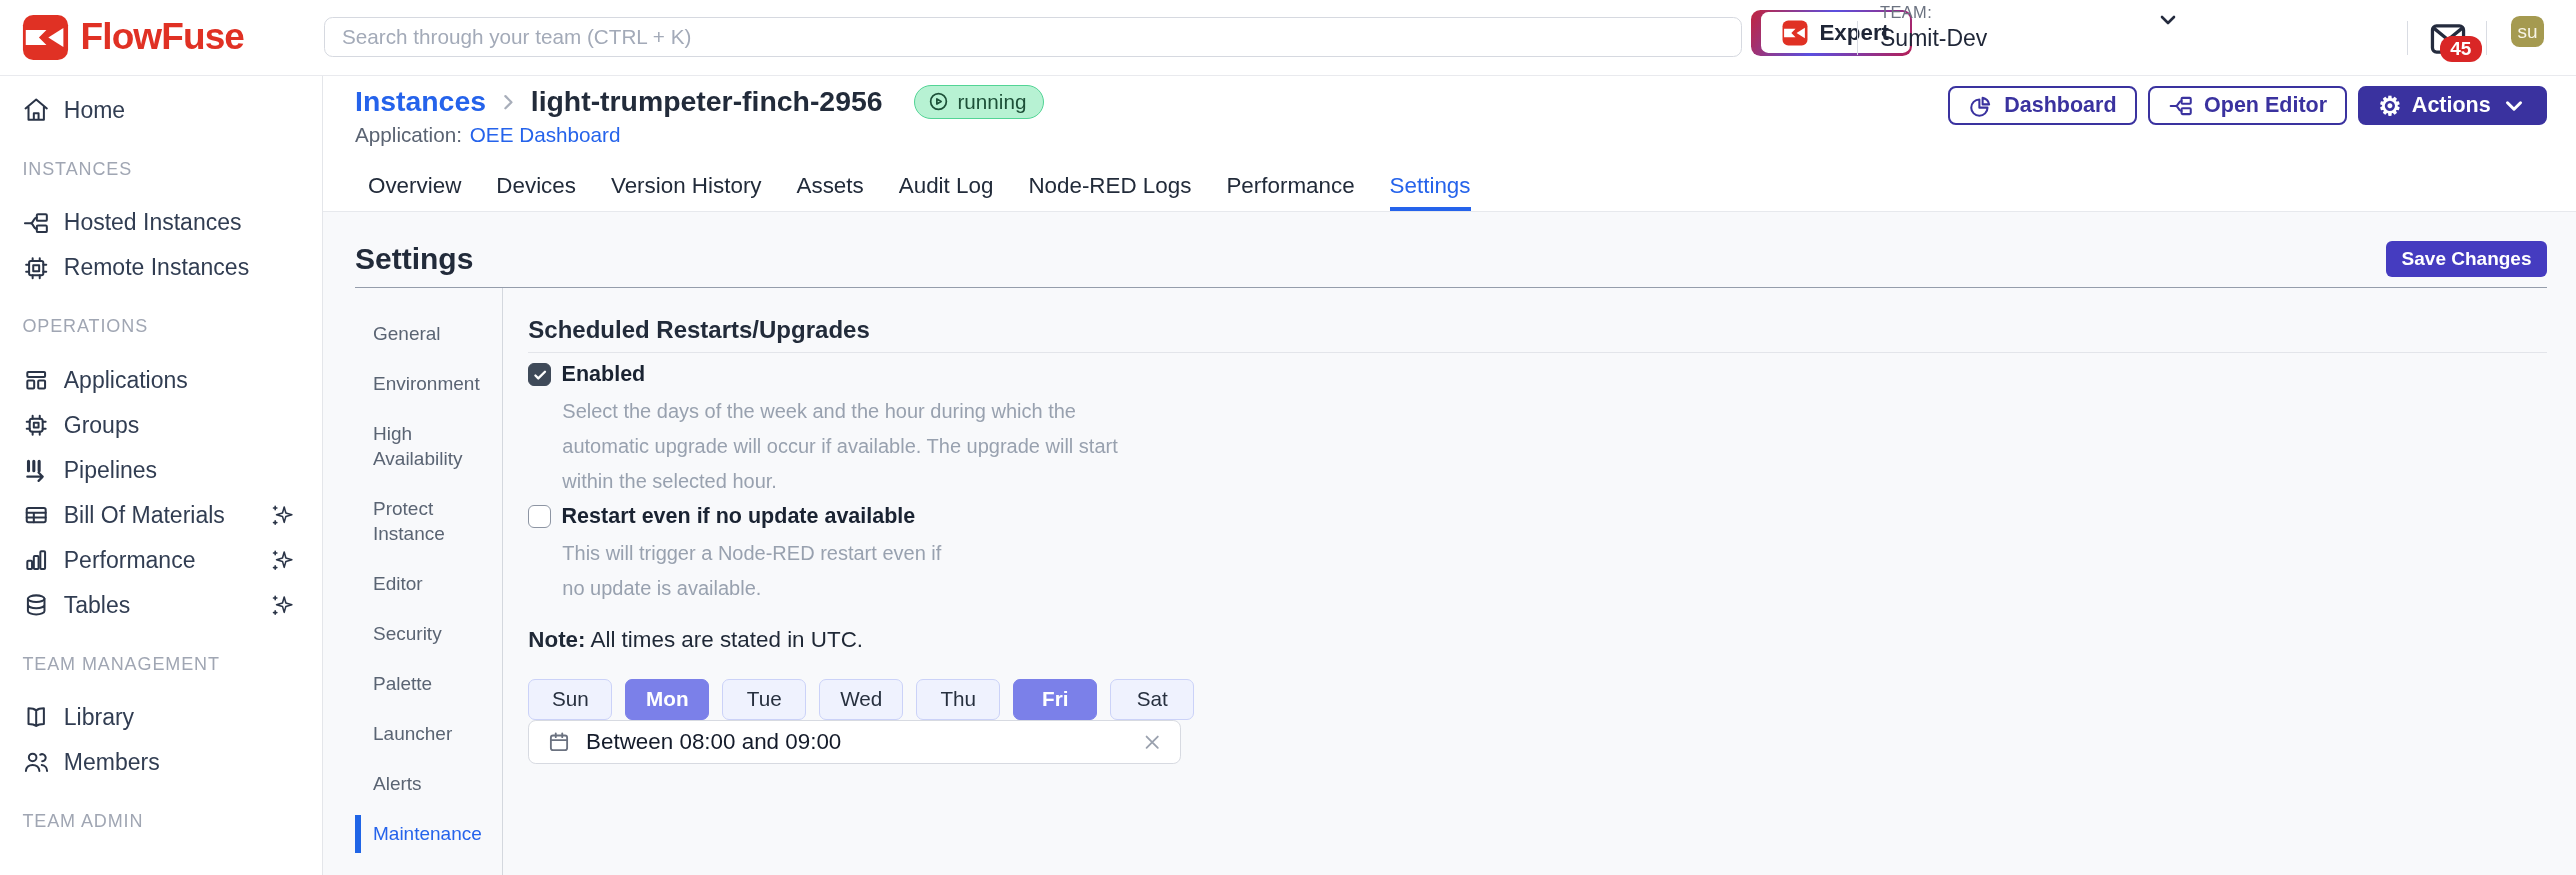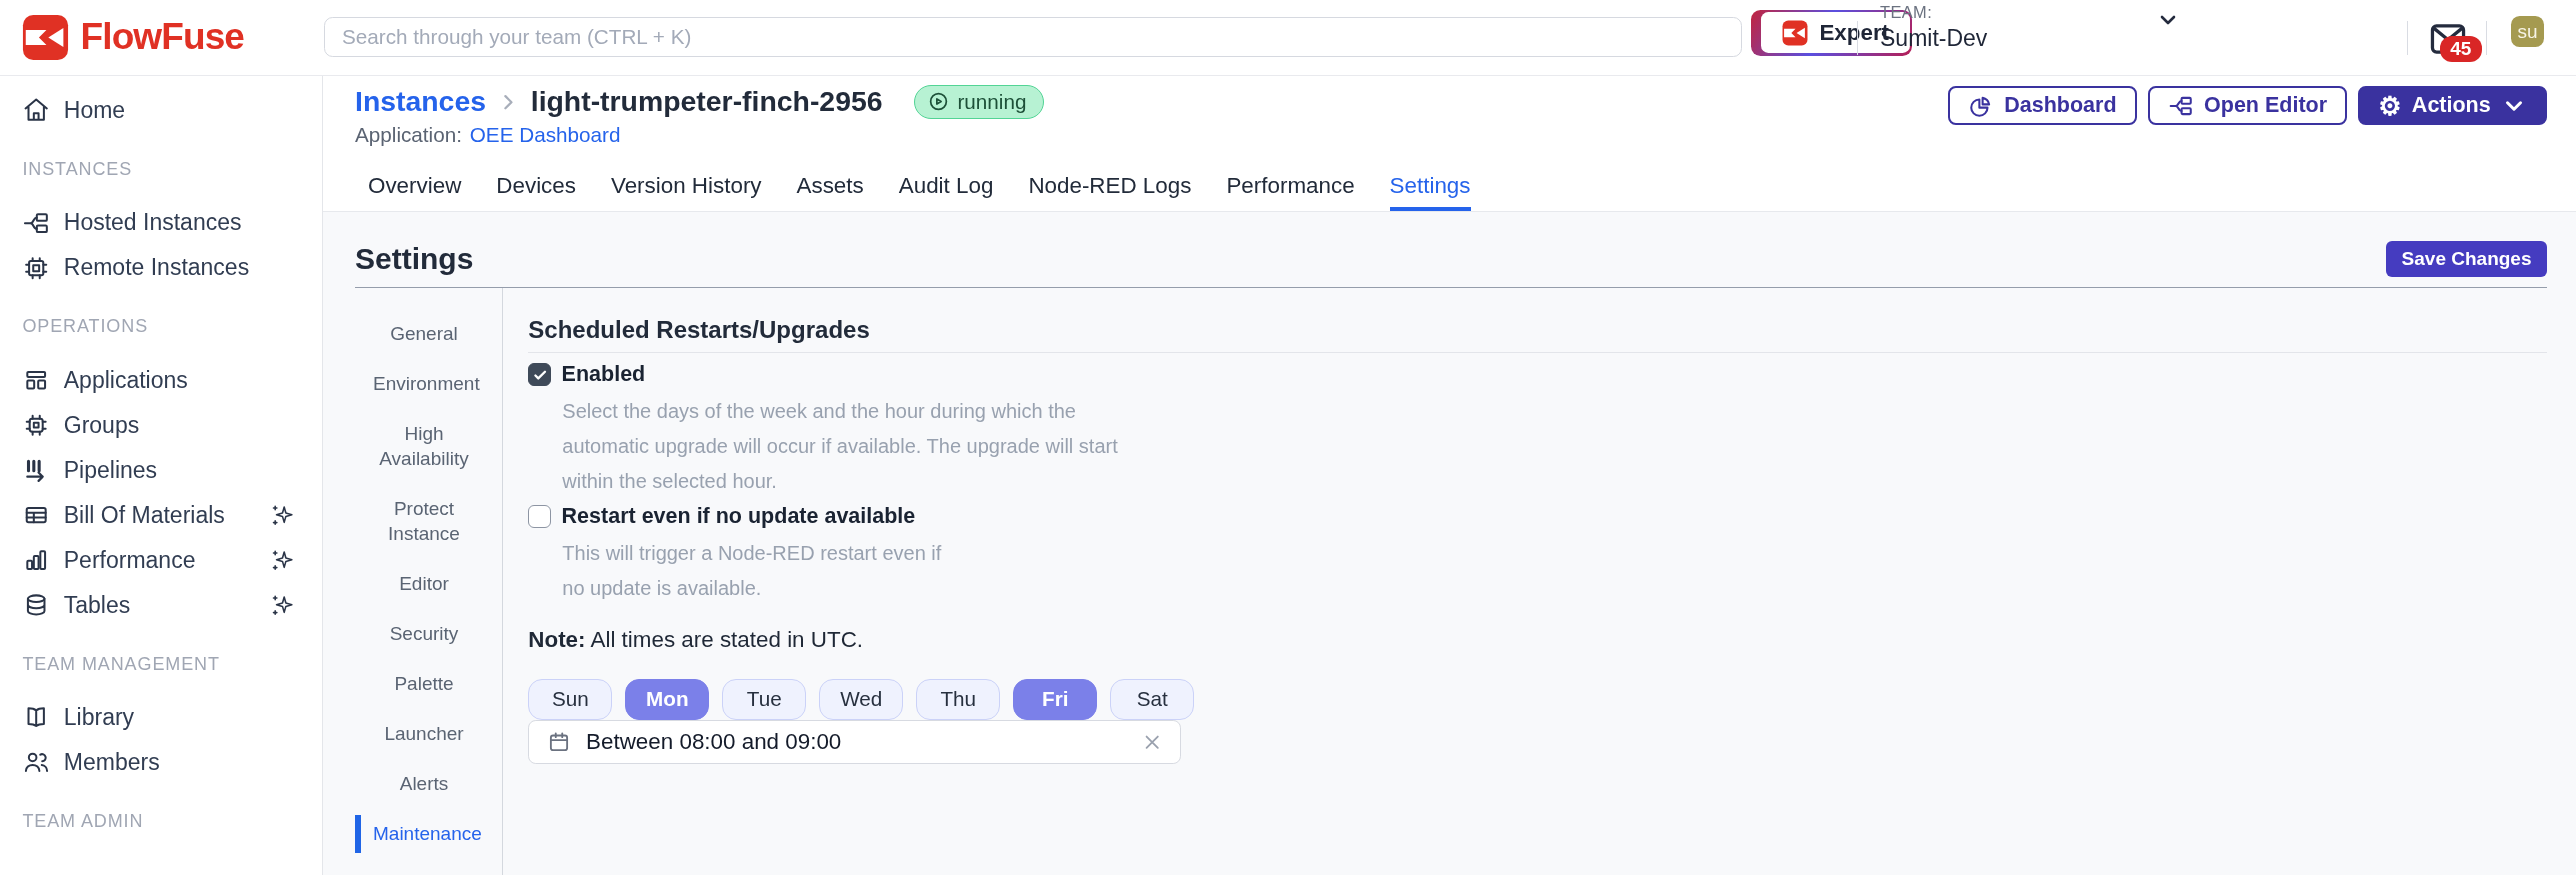--- a/index.html
+++ b/index.html
@@ -56,39 +56,39 @@
   .tab.active { color:#2563EB; border-bottom:4.3px solid #2563EB; padding-bottom:7.8px; }
 
   
   .content { height:663px; background:#F8F9FB; padding:0 29px 0 32px; }
   .settings-row { display:flex; justify-content:space-between; align-items:center; padding-top:29px; }
   .settings-title { font-size:30px; font-weight:700; color:#222B3A; }
   .btn-save { background:#453CC0; color:#fff; font-size:19px; font-weight:700; padding:6.9px 15.5px; border-radius:6px; border:none; cursor:pointer; font-family:"Liberation Sans",sans-serif; }
   .settings-hr { margin-top:10.3px; border-top:1.3px solid #959DAB; }
   .settings-body { display:flex; }
   .snav { width:147px; padding-top:33px; padding-left:18px; flex:none; }
-  .snav-item { position:relative; font-size:19px; color:#5A6473; line-height:25px; margin-bottom:25px; width:102px; cursor:pointer;text-align:center; }
+  .snav-item { position:relative; font-size:19px; color:#5A6473; line-height:25px; margin-bottom:25px; width:102px; cursor:pointer; }
   .snav-item.active { color:#2563EB; font-weight:500; }
   .snav-item.active::before { content:""; position:absolute; left:-18px; top:-6px; width:6px; height:38px; background:#2065E6; }
   .sdiv { width:1.3px; background:#D4D8DE; align-self:stretch; min-height:591px; }
   .spanel { flex:1; padding-left:25px; padding-top:27.6px; }
   .panel-title { font-size:24px; font-weight:700; color:#222B3A; }
   .panel-hr { margin-top:8.6px; border-top:1.3px solid #E3E5EA; }
   .chk-row { display:flex; align-items:center; gap:10.3px; }
   .chk-row.first { margin-top:9px; }
   .chk-row.second { margin-top:5.2px; }
   .chk { width:23px; height:23px; border-radius:6px; border:1.7px solid #8D95A3; background:#fff; cursor:pointer; display:flex; align-items:center; justify-content:center; flex:none; }
   .chk.checked { background:#3F4A59; border-color:#3F4A59; }
   .chk-label { font-size:21.5px; font-weight:600; color:#1A2332; cursor:pointer; }
   .chk-desc { margin:6.9px 0 3.4px 34px; font-size:20px; color:#98A1AF; line-height:175%; }
   .desc-wide { max-width:603px; }
   .desc-narrow { max-width:379px; }
   .note { margin-top:20.7px; font-size:22.4px; color:#1F2836; }
   .days { margin-top:26px; display:flex; gap:13px; }
-  .day { min-width:84px; height:41px; border-radius:14px; border:1.7px solid #CBD2F8; background:#EFF2FE; color:#27303F; font-size:20.7px; display:flex; align-items:center; justify-content:center; padding:0 8.6px; cursor:pointer; }
+  .day { min-width:84px; height:41px; border-radius:7px; border:1.7px solid #CBD2F8; background:#EFF2FE; color:#27303F; font-size:20.7px; display:flex; align-items:center; justify-content:center; padding:0 8.6px; cursor:pointer; }
   .day.selected { background:#7B80E9; border-color:#7B80E9; color:#fff; font-weight:700; }
   .time-box { width:653px; height:44px; background:#fff; border:1.3px solid #D7DAE1; border-radius:7.8px; display:flex; align-items:center; padding:0 17px; gap:13.8px; cursor:pointer; }
   .time-text { font-size:22.4px; color:#141B2A; }
   .time-clear { margin-left:auto; color:#9AA1AE; cursor:pointer; }
 </style>
 </head>
 <body>
 
 <div class="header">
   <div class="logo">

